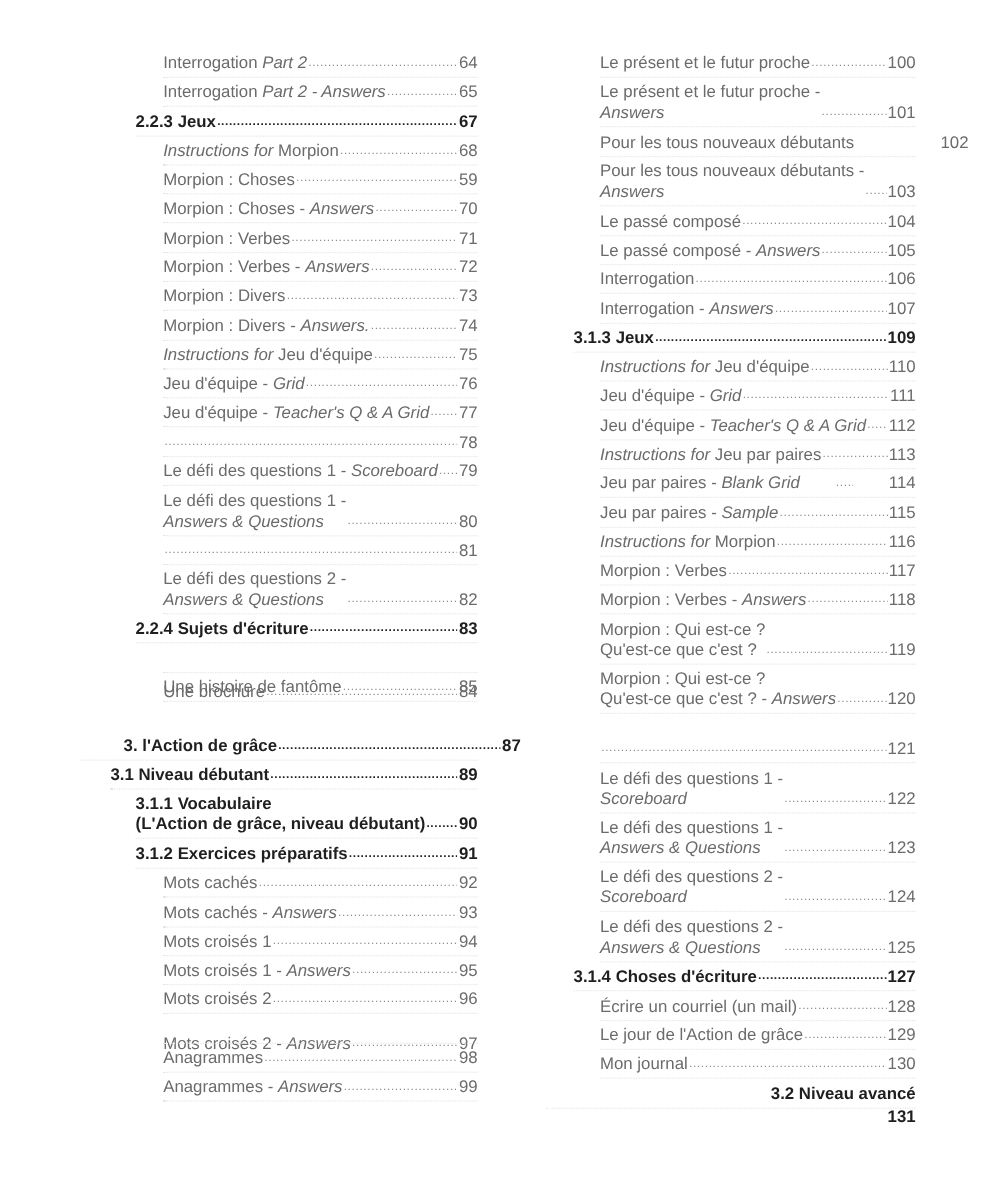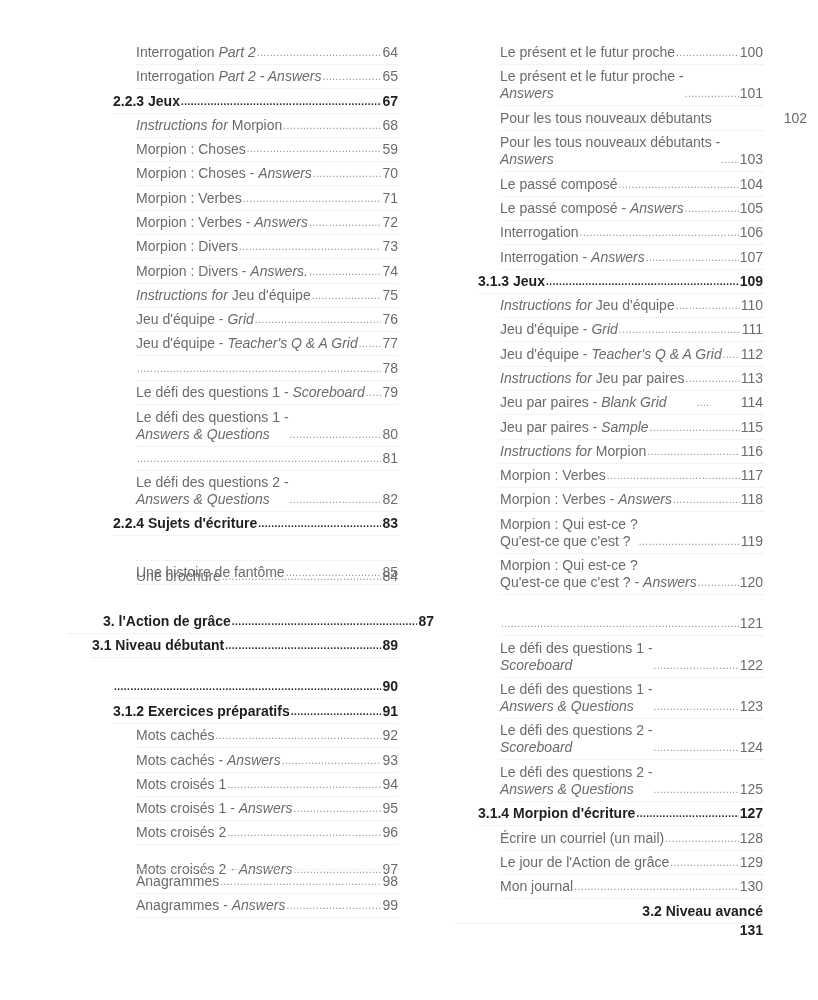--- a/index.html
+++ b/index.html
@@ -178,20 +178,22 @@
     <span class="pg">87</span>
   </a>
       <div class="sep" style="left: 67px; width: 331px; top: 633px;"></div>
       <a class="entry h" style="left: 92px; top: 637px; width: 306px; height: 17px;">
     <span class="txt"><span>3.1 Niveau débutant</span></span>
     <span class="dots"></span>
     <span class="pg">89</span>
   </a>
       <div class="sep" style="left: 92px; width: 306px; top: 657px;"></div>
       <a class="entry h" style="left: 113px; top: 661px; width: 285px; height: 34px;">
+    <span class="txt"><span>3.1.1 Vocabulaire
+(L'Action de grâce, niveau débutant) </span></span>
     <span class="dots"></span>
     <span class="pg">90</span>
   </a>
       <div class="sep" style="left: 113px; width: 285px; top: 698px;"></div>
       <a class="entry h" style="left: 113px; top: 703px; width: 285px; height: 17px;">
     <span class="txt"><span>3.1.2 Exercices préparatifs </span></span>
     <span class="dots"></span>
     <span class="pg">91</span>
   </a>
       <div class="sep" style="left: 113px; width: 285px; top: 723px;"></div>
@@ -396,21 +398,21 @@
   </a>
       <div class="sep" style="left: 500px; width: 263px; top: 759px;"></div>
       <a class="entry" style="left: 500px; top: 764px; width: 263px; height: 34px;">
     <span class="txt"><span>Le défi des questions 2 -
 </span><span class="it">Answers &amp; Questions</span></span>
     <span class="dots"></span>
     <span class="pg">125</span>
   </a>
       <div class="sep" style="left: 500px; width: 263px; top: 801px;"></div>
       <a class="entry h" style="left: 478px; top: 805px; width: 285px; height: 17px;">
-    <span class="txt"><span>3.1.4 Morpion d'écriture </span></span>
+    <span class="txt"><span>3.1.4 Choses d'écriture </span></span>
     <span class="dots"></span>
     <span class="pg">127</span>
   </a>
       <div class="sep" style="left: 478px; width: 285px; top: 825px;"></div>
       <a class="entry" style="left: 500px; top: 830px; width: 263px; height: 17px;">
     <span class="txt"><span>Écrire un courriel (un mail) </span></span>
     <span class="dots"></span>
     <span class="pg">128</span>
   </a>
       <div class="sep" style="left: 500px; width: 263px; top: 850px;"></div>

